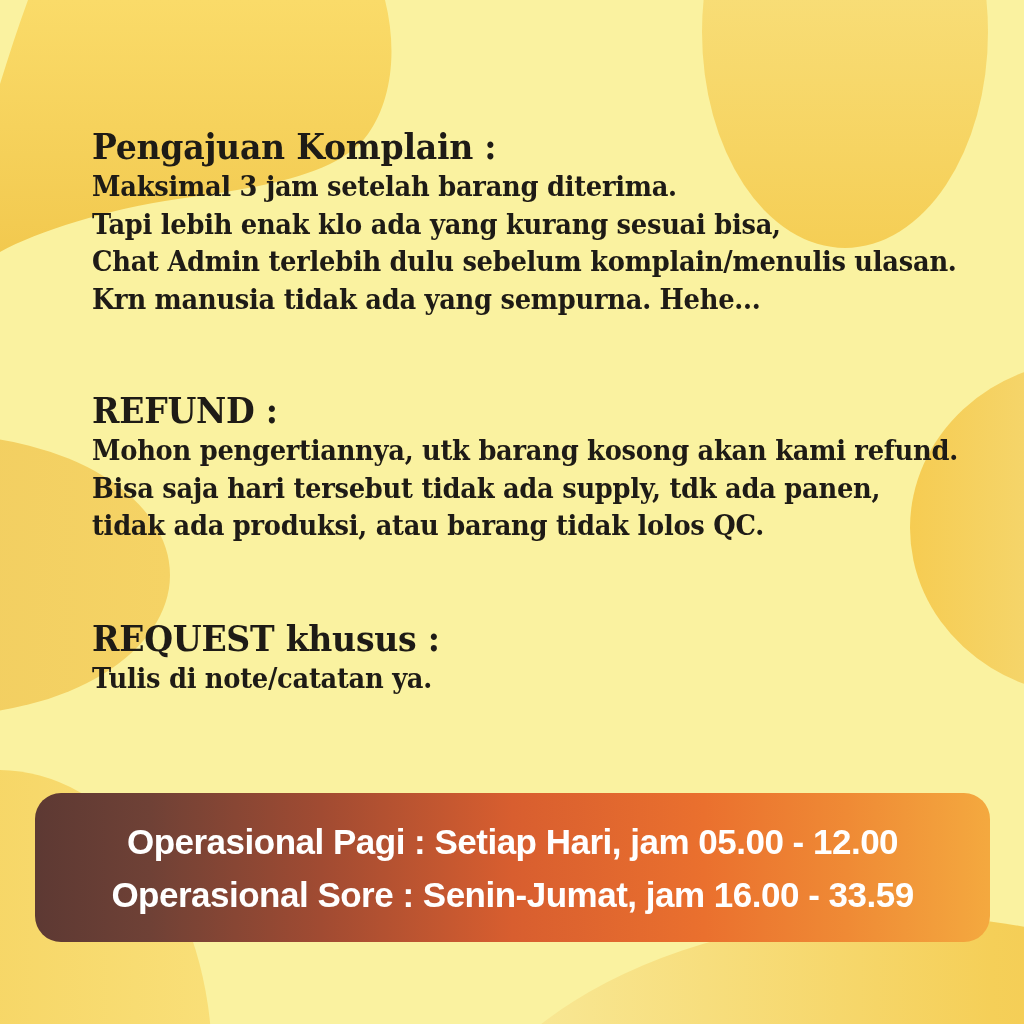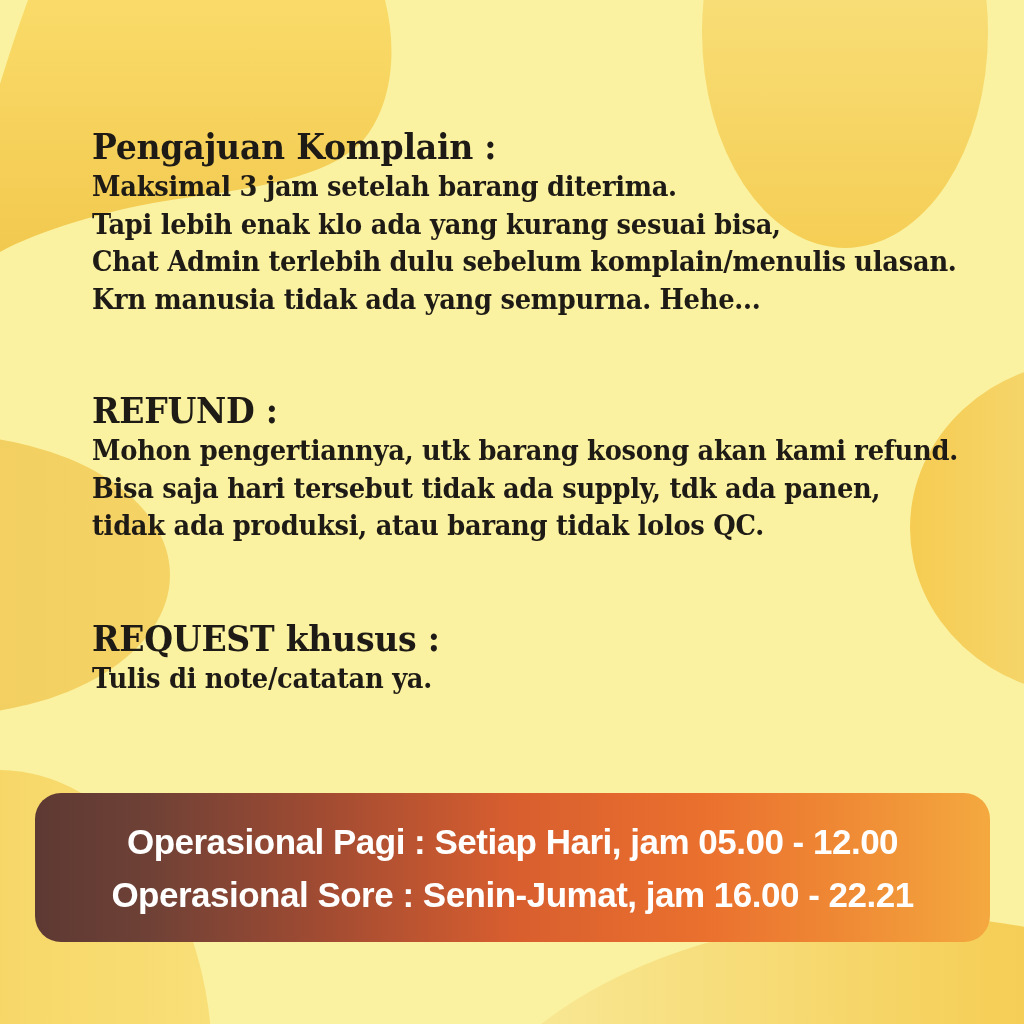--- a/index.html
+++ b/index.html
@@ -116,14 +116,14 @@
   <div class="line">tidak ada produksi, atau barang tidak lolos QC.</div>
 </div>
 
 <div class="section" id="section-request">
   <h2>REQUEST khusus :</h2>
   <div class="line">Tulis di note/catatan ya.</div>
 </div>
 
 <div class="banner" style="background: linear-gradient(90deg, rgb(93, 57, 51) 0%, rgb(111, 65, 54) 12%, rgb(161, 75, 50) 30%, rgb(216, 94, 47) 50%, rgb(234, 112, 46) 70%, rgb(239, 138, 53) 85%, rgb(244, 169, 63) 100%);">
   <div class="banner-line">Operasional Pagi : Setiap Hari, jam 05.00 - 12.00</div>
-  <div class="banner-line">Operasional Sore : Senin-Jumat, jam 16.00 - 22.21</div>
+  <div class="banner-line">Operasional Sore : Senin-Jumat, jam 16.00 - 33.59</div>
 </div>
 
 </body></html>

